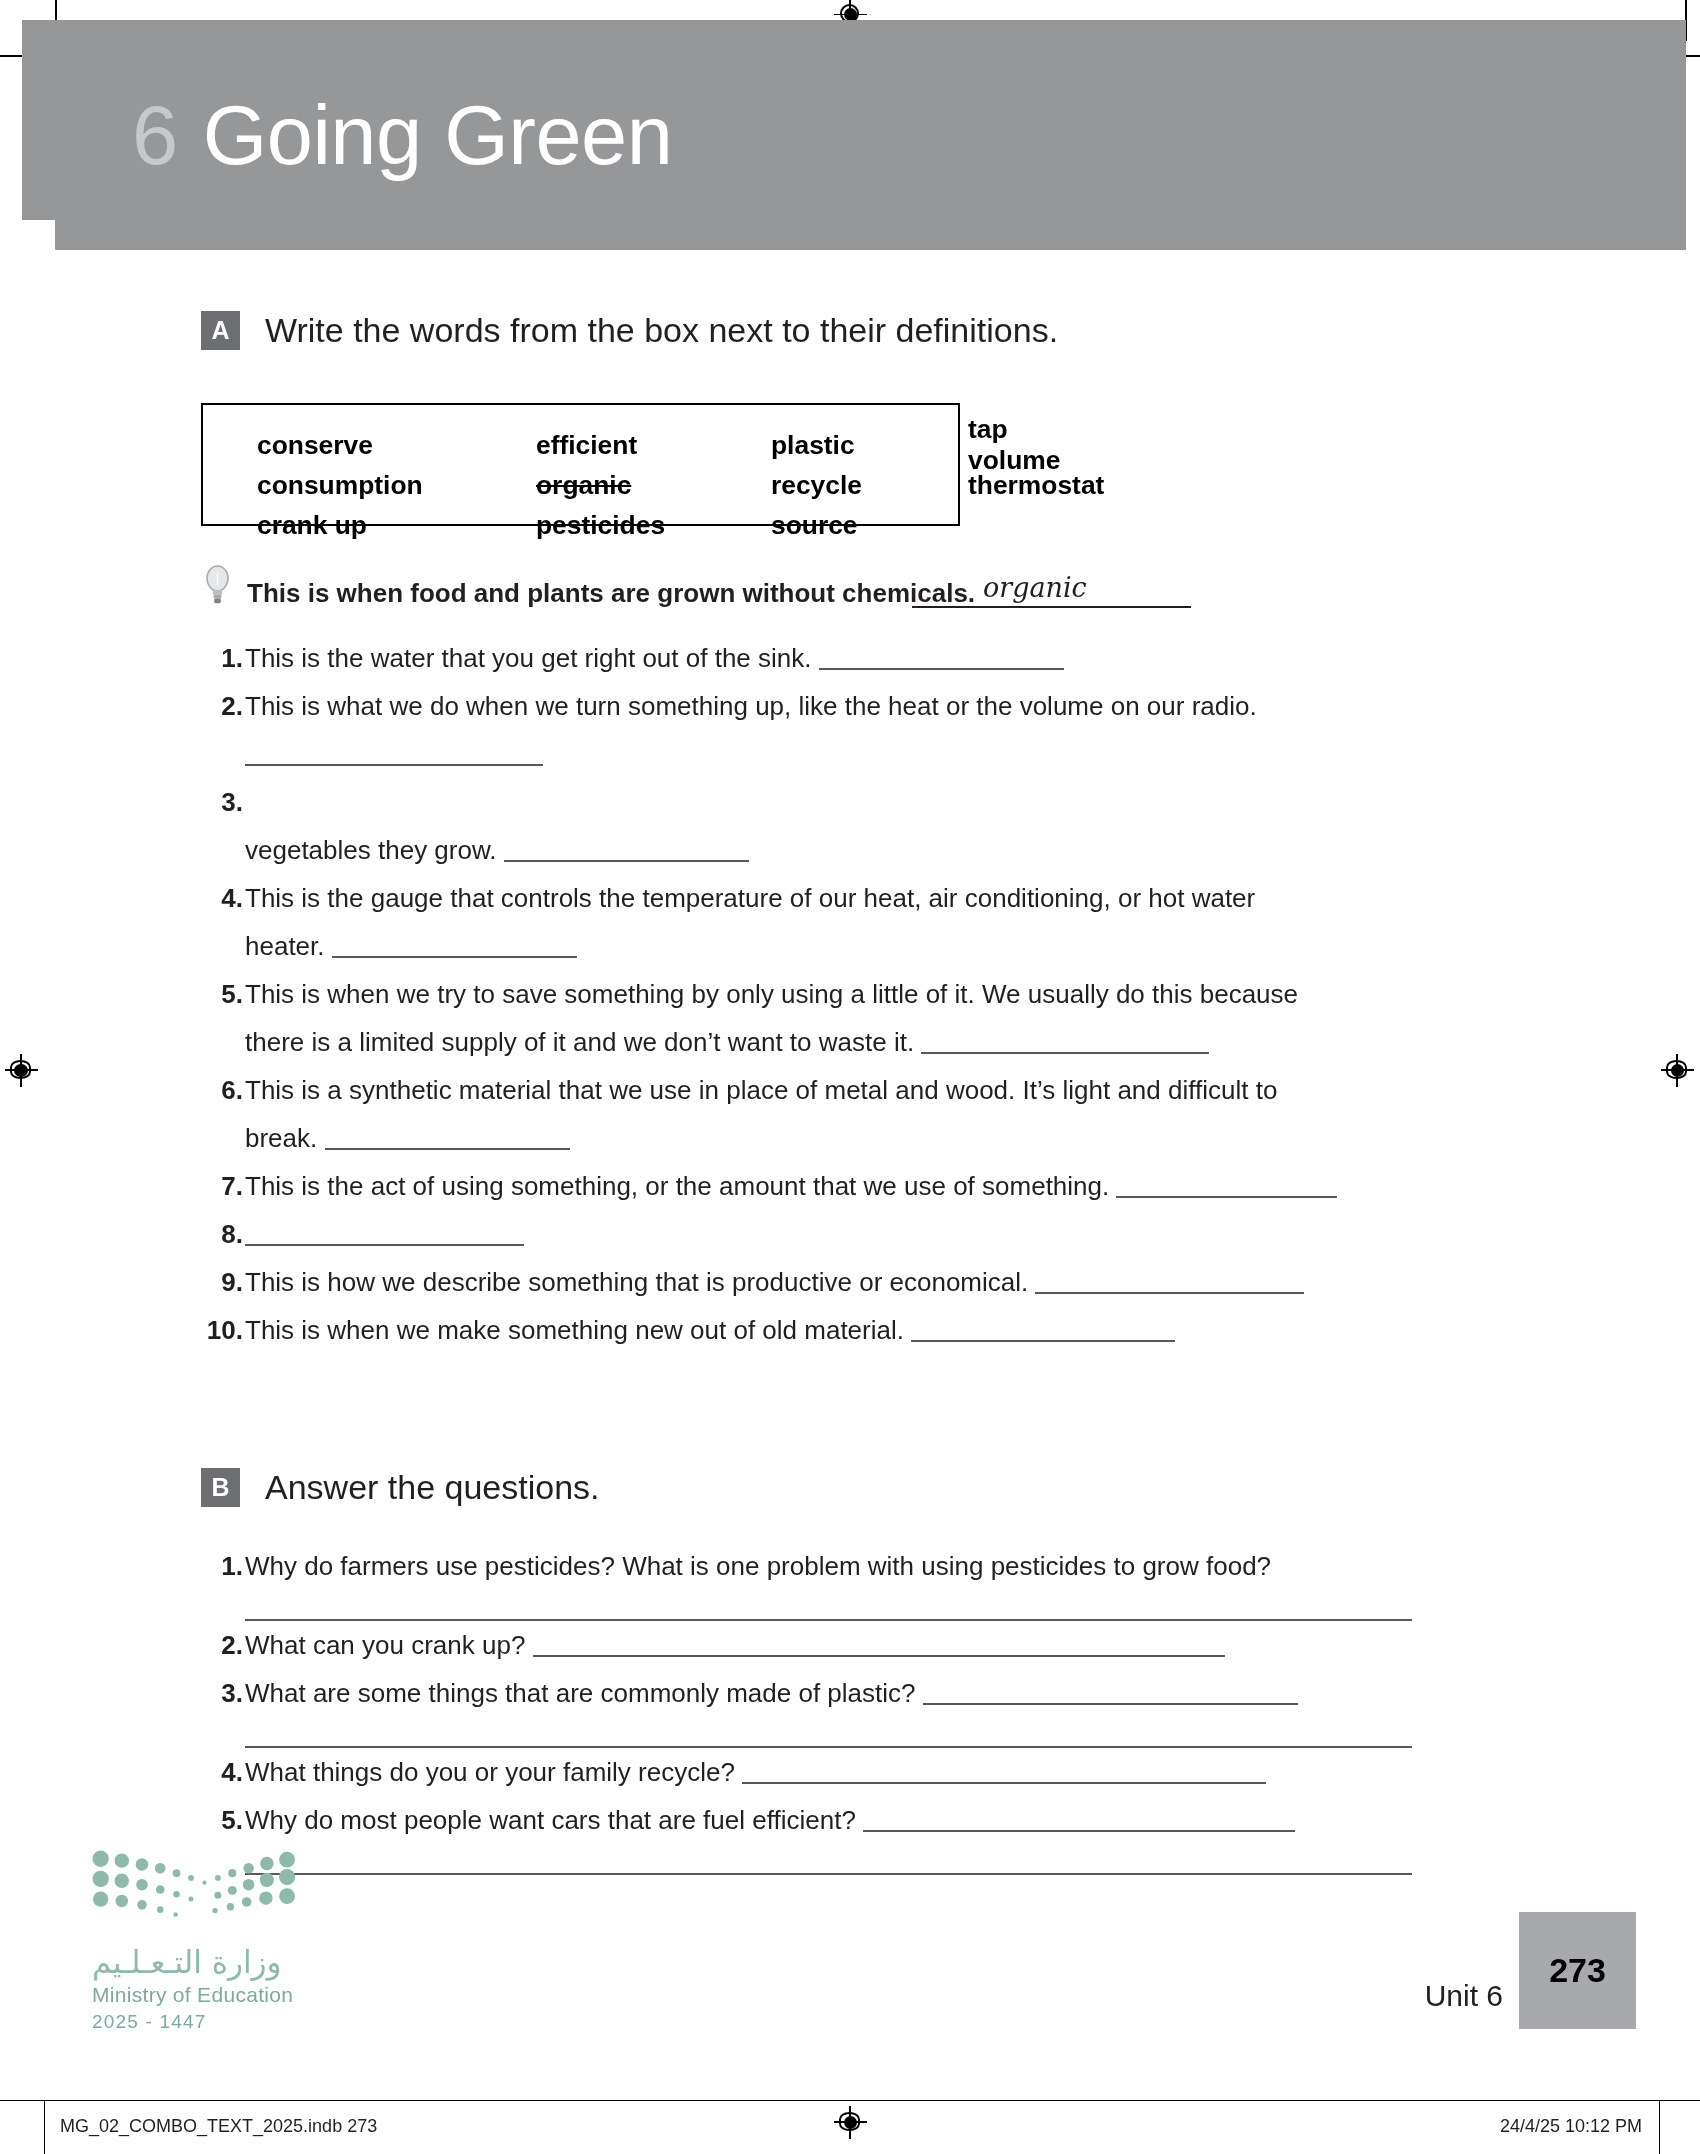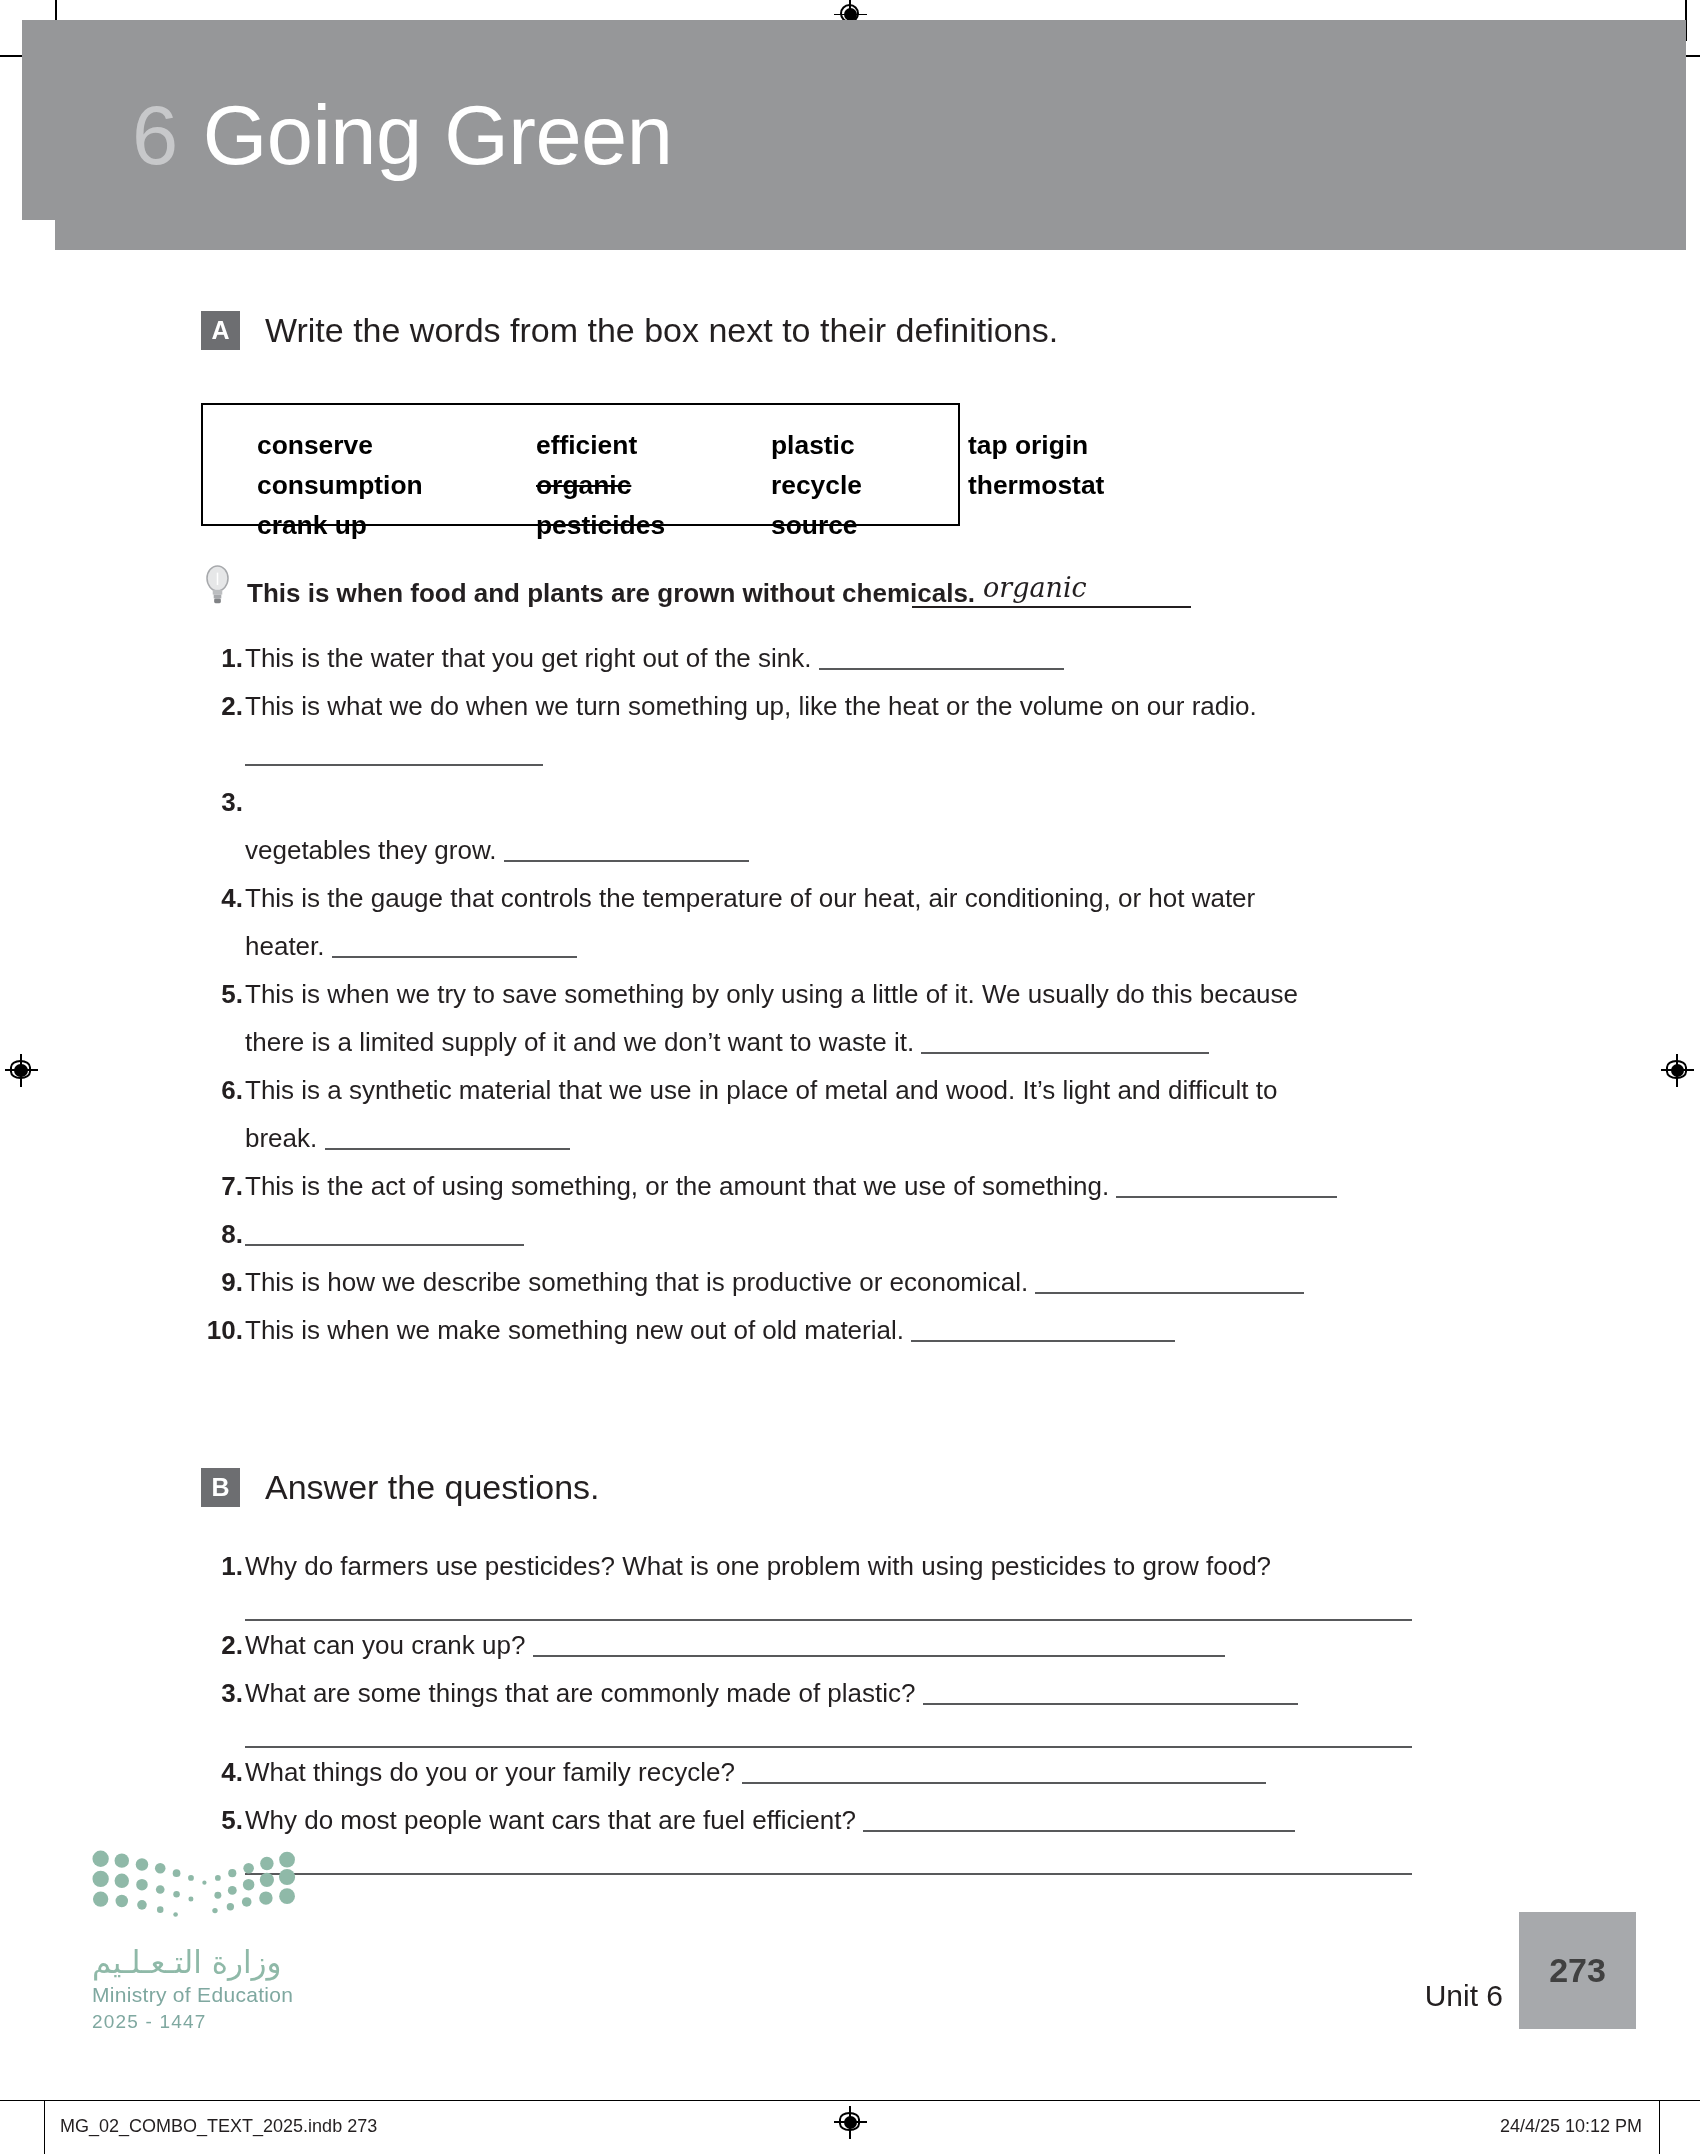--- a/index.html
+++ b/index.html
@@ -279,21 +279,21 @@
     left: 1519px;
     top: 1912px;
     width: 117px;
     height: 117px;
     background: #a7a9ac;
     display: flex;
     align-items: center;
     justify-content: center;
   }
   #page-num-box .num {
-    color: #404040;
+    color: #000000;
     font-size: 34px;
     font-weight: 700;
   }
 
   
   #printbar {
     position: absolute;
     left: 0;
     top: 2100px;
     width: 1700px;
@@ -377,21 +377,21 @@
   <div class="section-head" style="left:201px; top:311px;">
     <div class="badge">A</div>
     <div class="section-instr">Write the words from the box next to their definitions.</div>
   </div>
 
   <div id="wordbox">
     <div class="grid" id="wordbox-grid">
         <span>conserve</span>
         <span>efficient</span>
         <span>plastic</span>
-        <span>tap origin</span>
+        <span>tap volume</span>
         <span>consumption</span>
         <span class="struck">organic</span>
         <span>recycle</span>
         <span>thermostat</span>
         <span>crank up</span>
         <span>pesticides</span>
         <span>source</span>
         <span></span>
       </div>
   </div>

